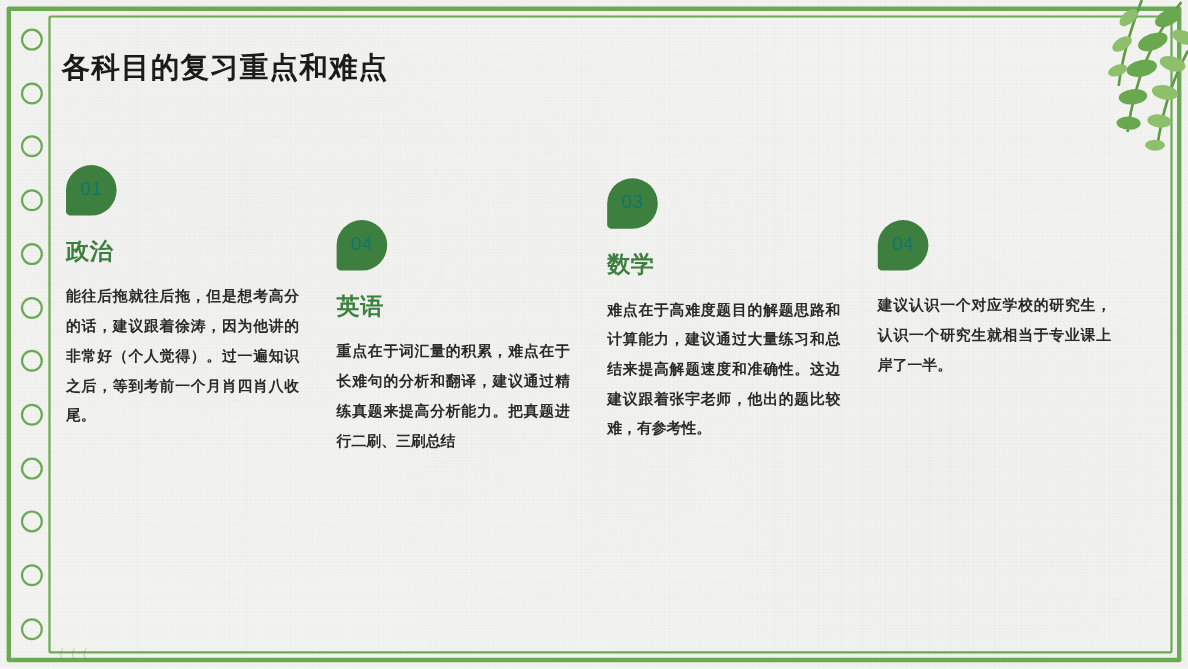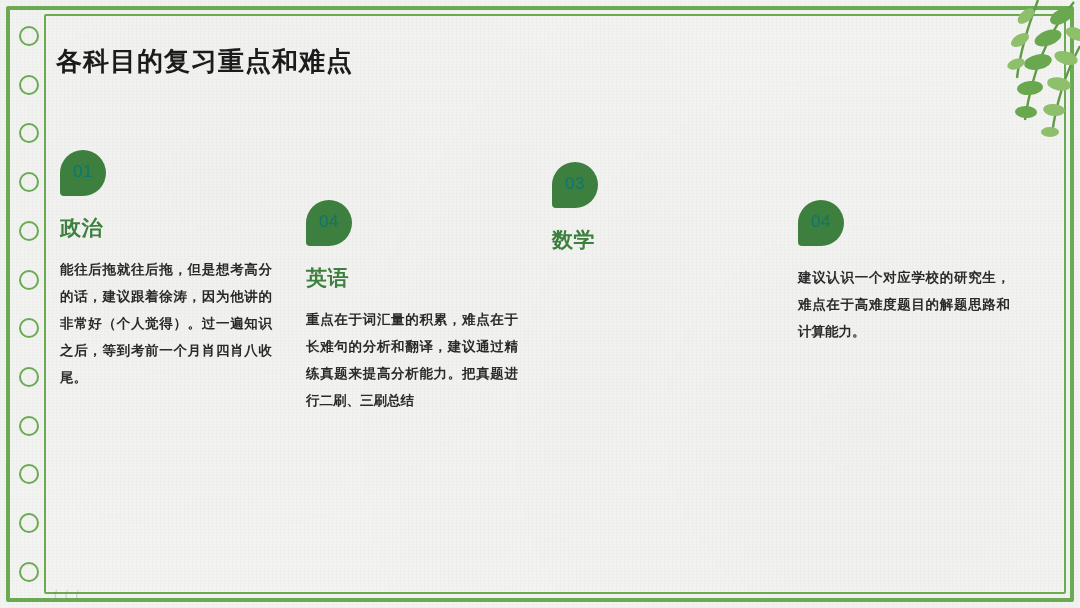--- a/index.html
+++ b/index.html
@@ -245,27 +245,28 @@
         <div class="col-heading">英语</div>
         <div class="col-body">重点在于词汇量的积累，难点在于长难句的分析和翻译，建议通过精练真题来提高分析能力。把真题进行二刷、三刷总结</div>
       </div>
 
       <div class="col col-3">
         <div class="badge">
           <div class="pin"></div>
           <div class="num">03</div>
         </div>
         <div class="col-heading">数学</div>
+        <div class="col-body">难点在于高难度题目的解题思路和计算能力，建议通过大量练习和总结来提高解题速度和准确性。这边建议跟着张宇老师，他出的题比较难，有参考性。</div>
       </div>
 
       <div class="col col-4">
         <div class="badge">
           <div class="pin"></div>
           <div class="num">04</div>
         </div>
-        <div class="col-body">建议认识一个对应学校的研究生，难点在于高难度题目的解题思路和计算能力。</div>
+        <div class="col-body">建议认识一个对应学校的研究生，认识一个研究生就相当于专业课上岸了一半。</div>
       </div>
 
     </div>
   </div>
 
   <div class="footer-marks">( ( (</div>
 </div>
 
 </body></html>

